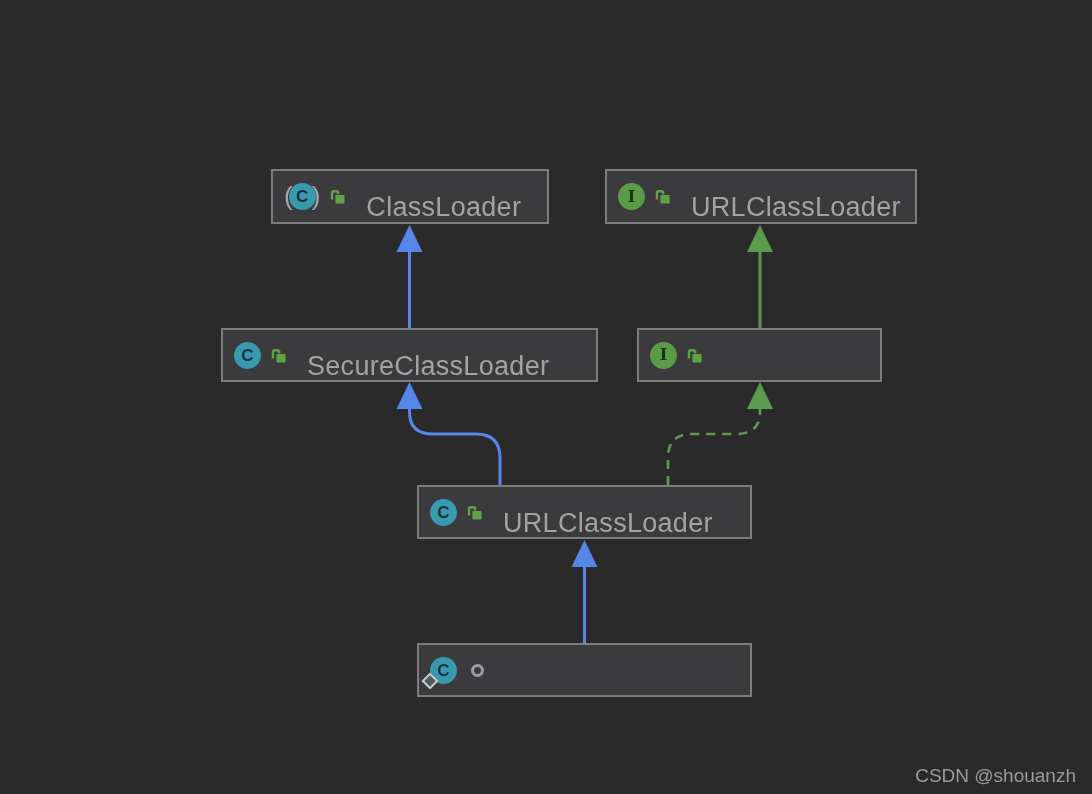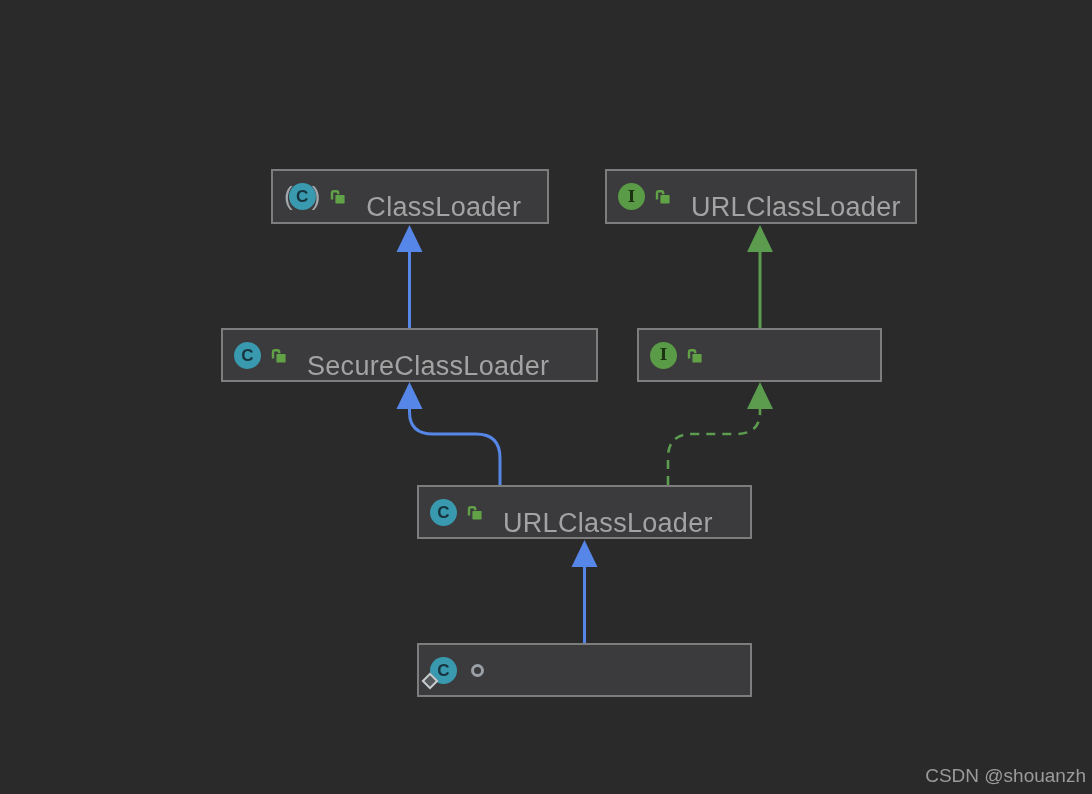--- a/index.html
+++ b/index.html
@@ -71,21 +71,21 @@
   .nlabel {
     color: #a3a3a3;
     font-size: 27px;
     margin-left: 19px;
     white-space: nowrap;
     letter-spacing: 0.3px;
     margin-top: 22px;
   }
   #watermark {
     position: absolute;
-    right: 6px; bottom: 7px;
+    right: 16px; bottom: 7px;
     color: #9b9b9b;
     font-size: 19px;
   }
 </style>
 </head>
 <body>
 
 <div id="stage">
   <svg id="edges" width="1092" height="794">
       <path d="M 409.5 328 L 409.5 250" fill="none" stroke="#5687e8" stroke-width="3"></path>

